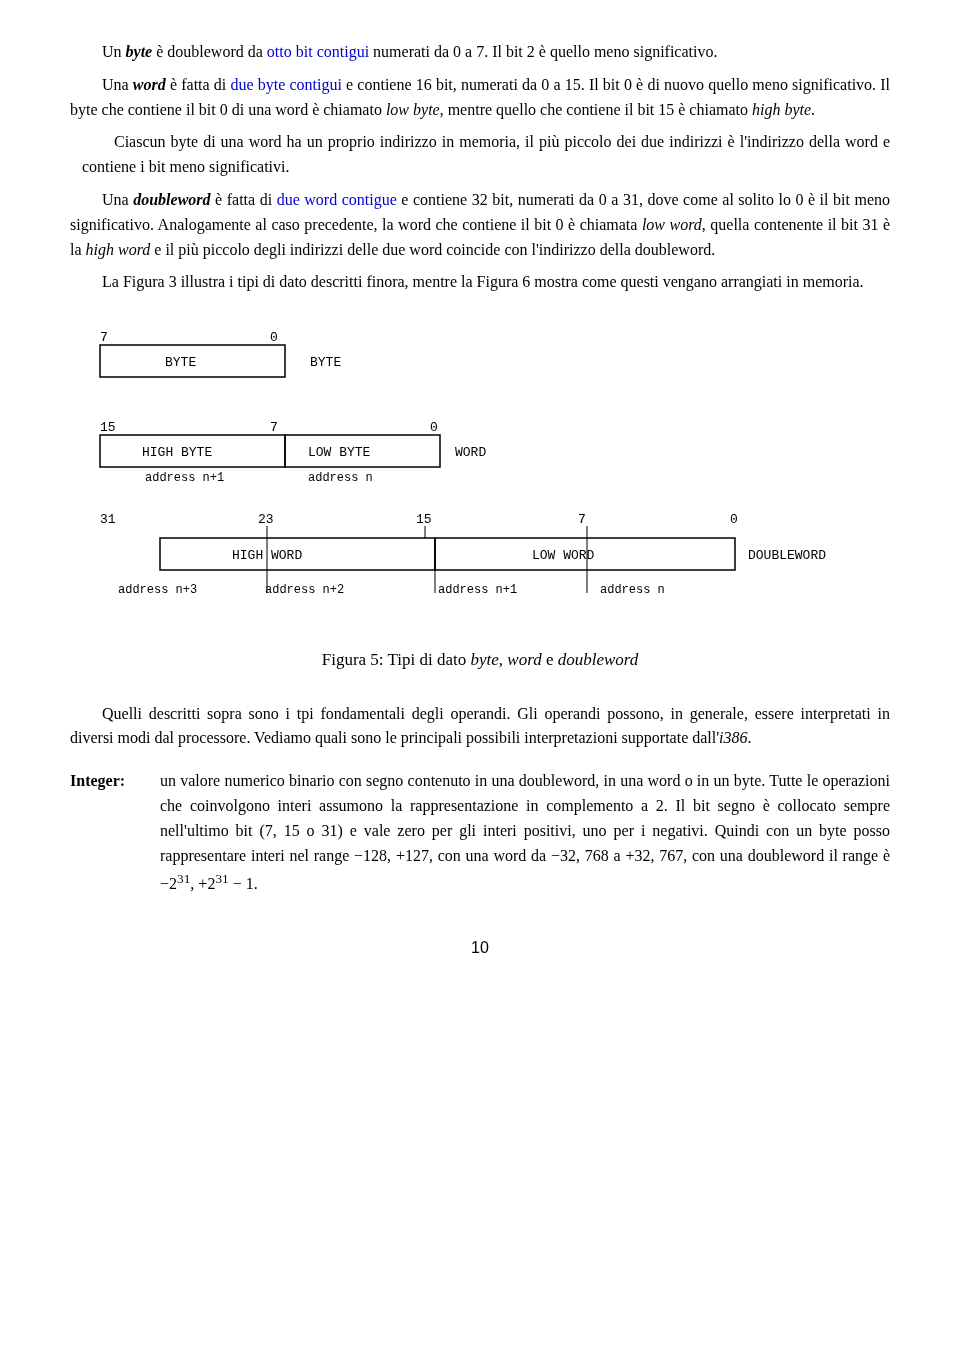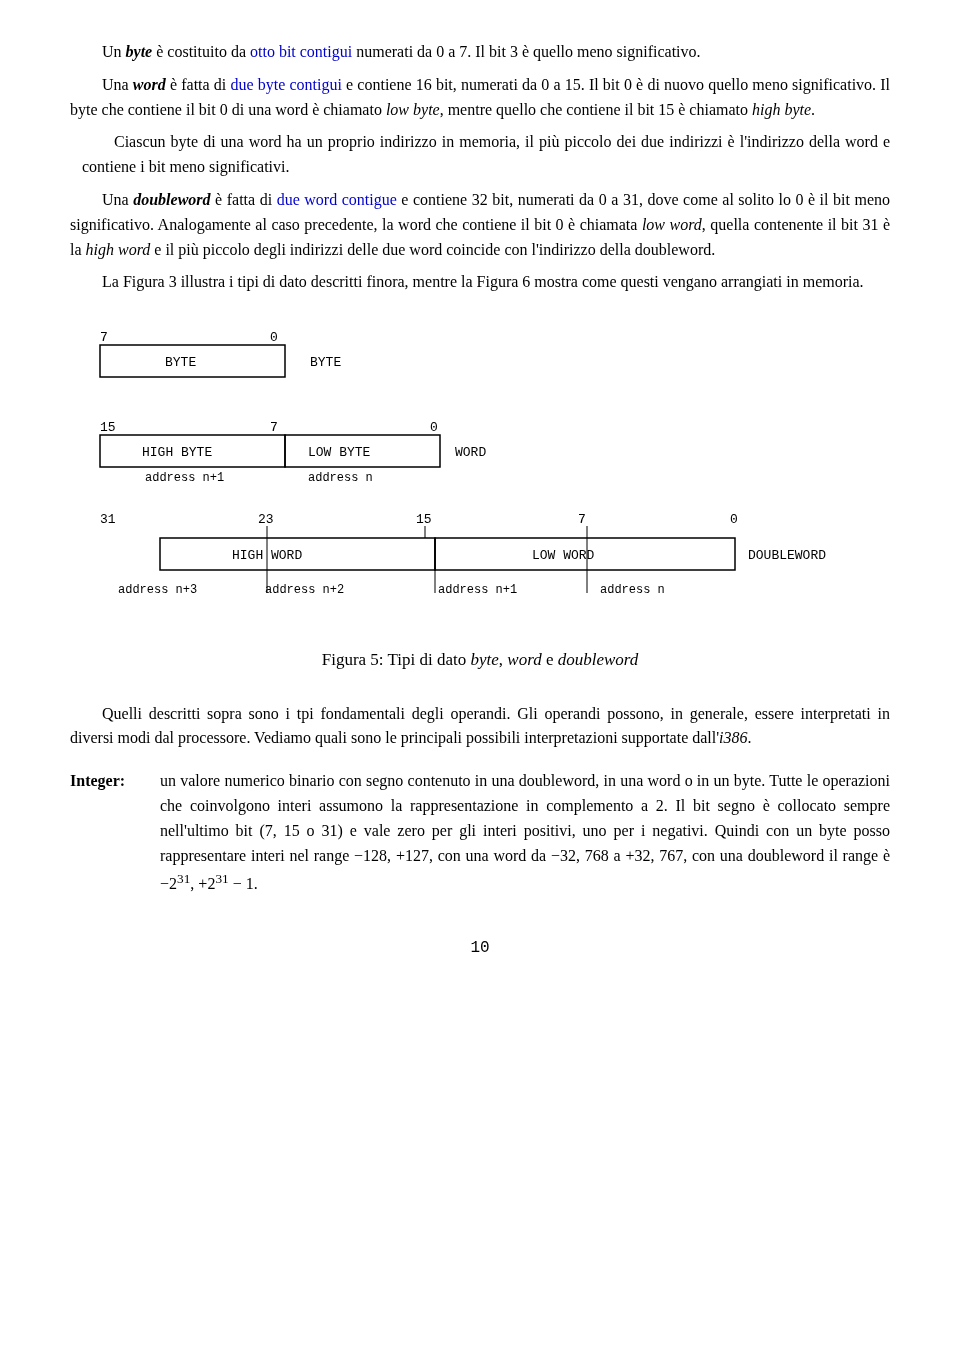--- a/index.html
+++ b/index.html
@@ -46,34 +46,34 @@
       flex: 1;
       text-align: justify;
       line-height: 1.55;
     }
     p {
       text-align: justify;
     }
     .page-num {
       text-align: center;
       margin-top: 40px;
-      font-family: Liberation Mono, monospace;
+      font-family: Liberation Sans, sans-serif;
       font-size: 16px;
     }
     
     .diagram-svg {
       display: block;
       margin: 0 auto;
     }
   </style>
 </head>
 <body>
 
 <p style="text-indent:2em; text-align:justify; margin-bottom:0.5em;">
-  <span>Un </span><span class="bold italic">byte</span><span> è costituito da </span><span class="blue-link">otto bit contigui</span><span> numerati da 0 a 7.  Il bit 3 è quello meno significativo.</span>
+  <span>Un </span><span class="bold italic">byte</span><span> è doubleword da </span><span class="blue-link">otto bit contigui</span><span> numerati da 0 a 7.  Il bit 2 è quello meno significativo.</span>
 </p>
 
 <p style="text-indent:2em; text-align:justify; margin-bottom:0.5em;">
   <span>Una </span><span class="bold italic">word</span><span> è fatta di </span><span class="blue-link">due byte contigui</span><span> e contiene 16 bit, numerati da 0 a 15.  Il bit 0 è di nuovo quello meno significativo.  Il byte che contiene il bit 0 di una word è chiamato </span><span class="italic">low byte</span><span>, mentre quello che contiene il bit 15 è chiamato </span><span class="italic">high byte</span><span>.</span>
 </p>
 
 <p style="text-indent:2em; text-align:justify; margin-bottom:0.5em;margin-left:12px;">
   <span>Ciascun byte di una word ha un proprio indirizzo in memoria, il più piccolo dei due indirizzi è l'indirizzo della word e contiene i bit meno significativi.</span>
 </p>
 

